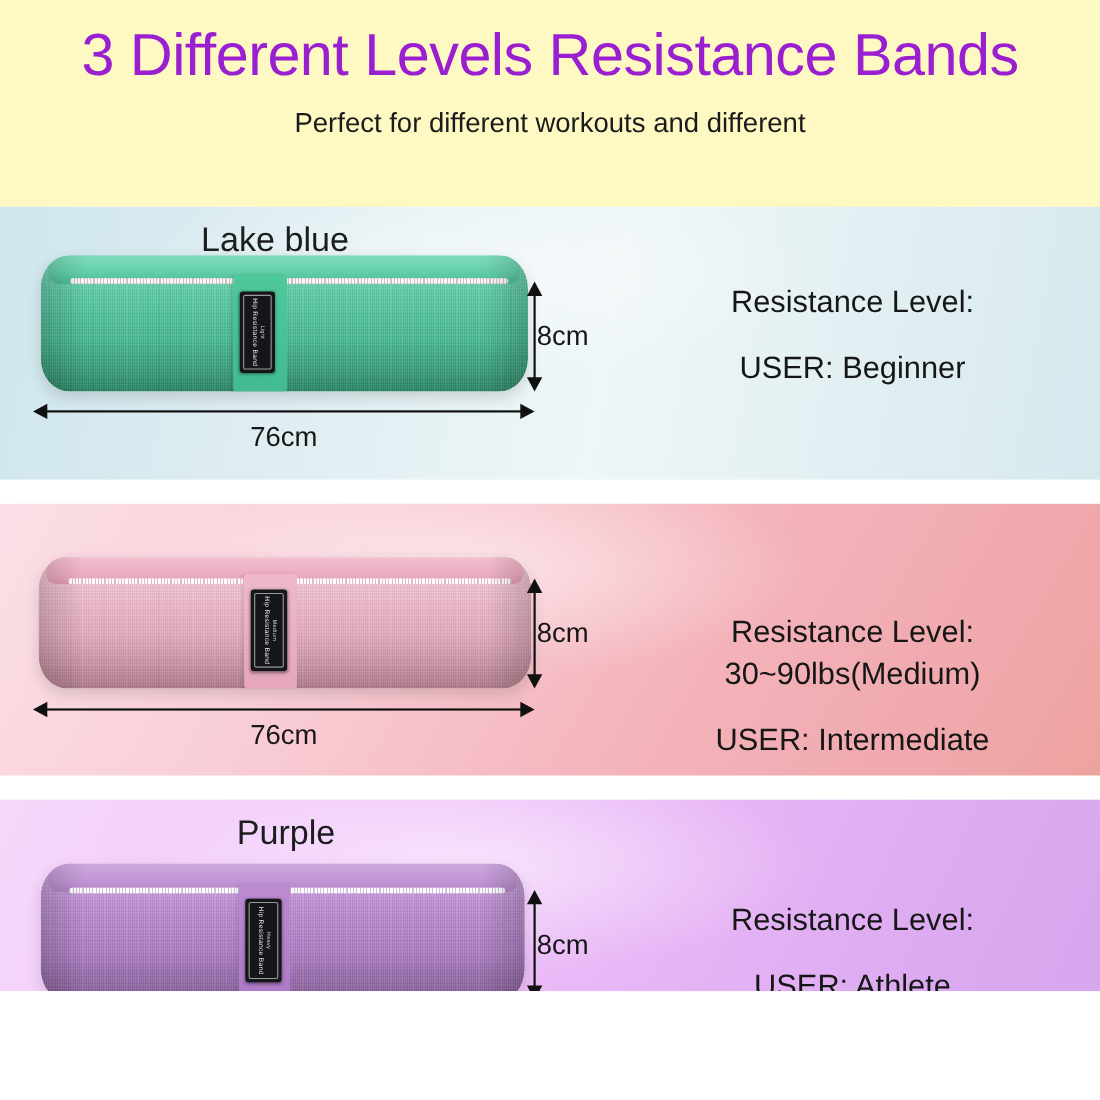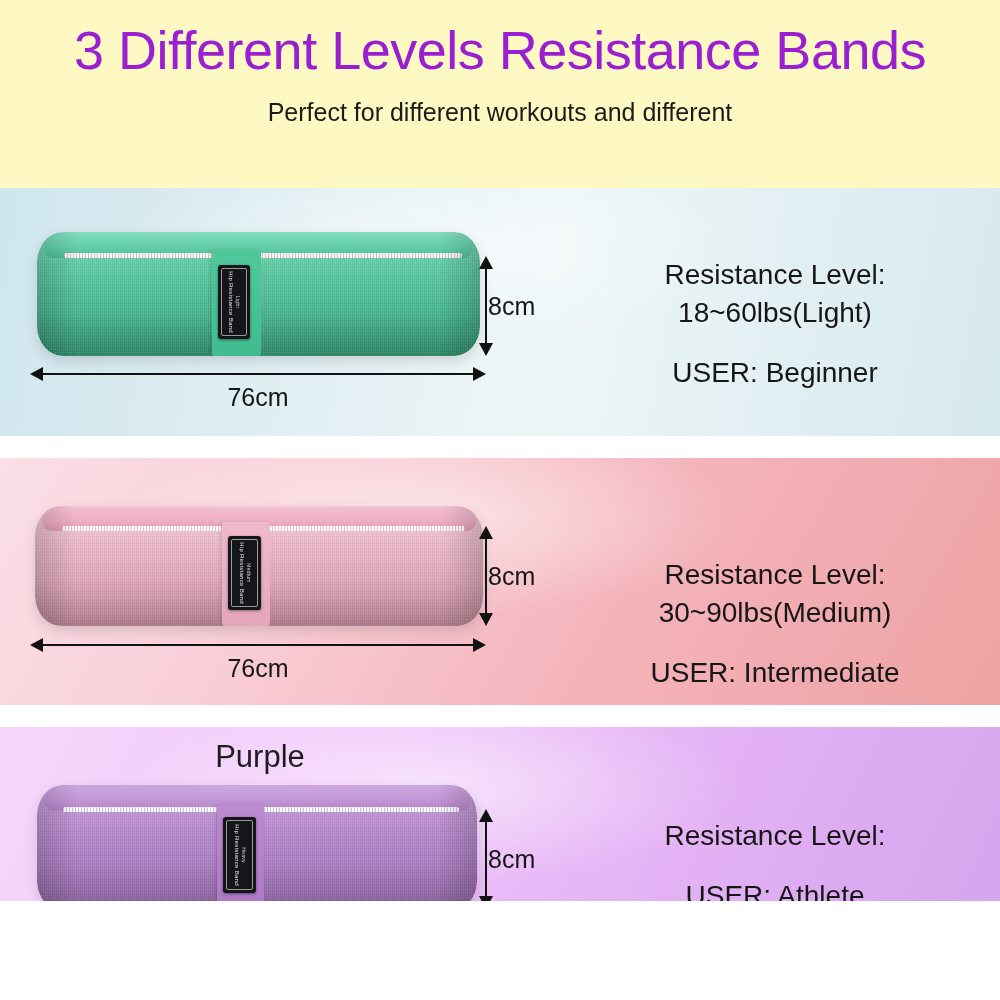--- a/index.html
+++ b/index.html
@@ -135,20 +135,21 @@
   <div class="header">
     <div class="title">3 Different Levels Resistance Bands</div>
     <div class="subtitle">
       <div>Perfect for different workouts and different</div>
     </div>
   </div>
 
   <div class="panel p1">
     <div class="softglow"></div>
 
+    <div class="color-name" style="left:105px;top:12px;width:290px;">Lake blue</div>
 
     <div class="band-wrap" style="left:37px;top:44px;width:443px;height:124px;">
       <div class="band">
         <div class="body" style="background:linear-gradient(180deg,#5fd0a8 0%,#4cc49a 34%,#43bb90 70%,#33a67c 100%);"></div>
         <div class="weave"></div>
         <div class="rim" style="background:linear-gradient(180deg,#63d3ac 0%,#4cc79c 60%,#3fb58c 100%);"></div>
         <div class="stitch" style="top:21px;background:#f3dfe2;">
           <div class="teeth"></div>
         </div>
         <div class="shade"></div>
@@ -174,21 +175,20 @@
 
     <div class="dim-h" style="left:30px;top:177px;width:456px;">
       <div class="ah l"></div>
       <div class="line"></div>
       <div class="ah r"></div>
       <div class="lbl">76cm</div>
     </div>
 
     <div class="info" style="left:570px;top:68px;width:410px;">
       <div class="l1">Resistance Level:</div>
-      <div class="l2">18~60lbs(Light)</div>
       <div class="l3">USER: Beginner</div>
     </div>
   </div>
 
   <div class="panel p2">
     <div class="softglow"></div>
 
 
     <div class="band-wrap" style="left:35px;top:48px;width:448px;height:120px;">
       <div class="band">

